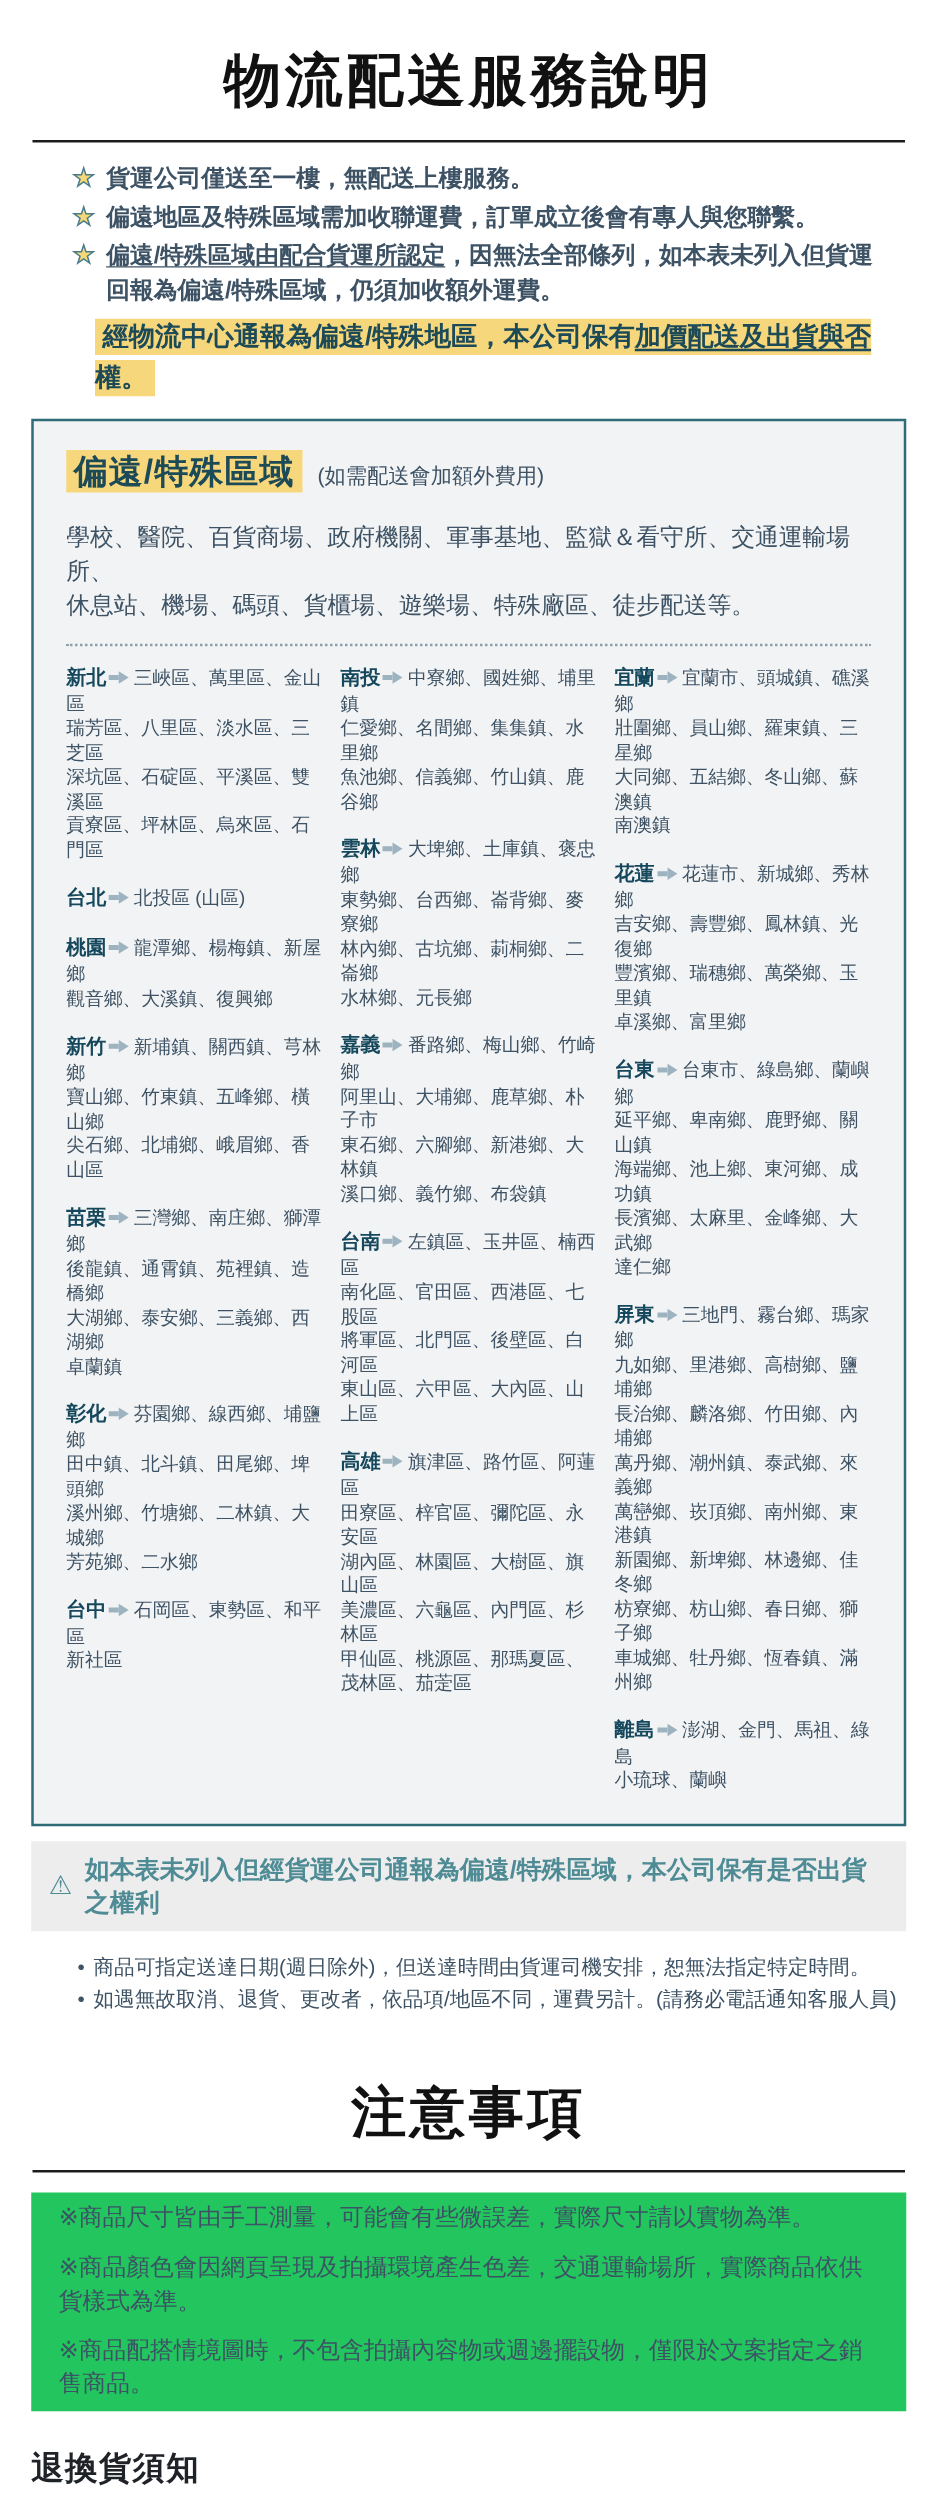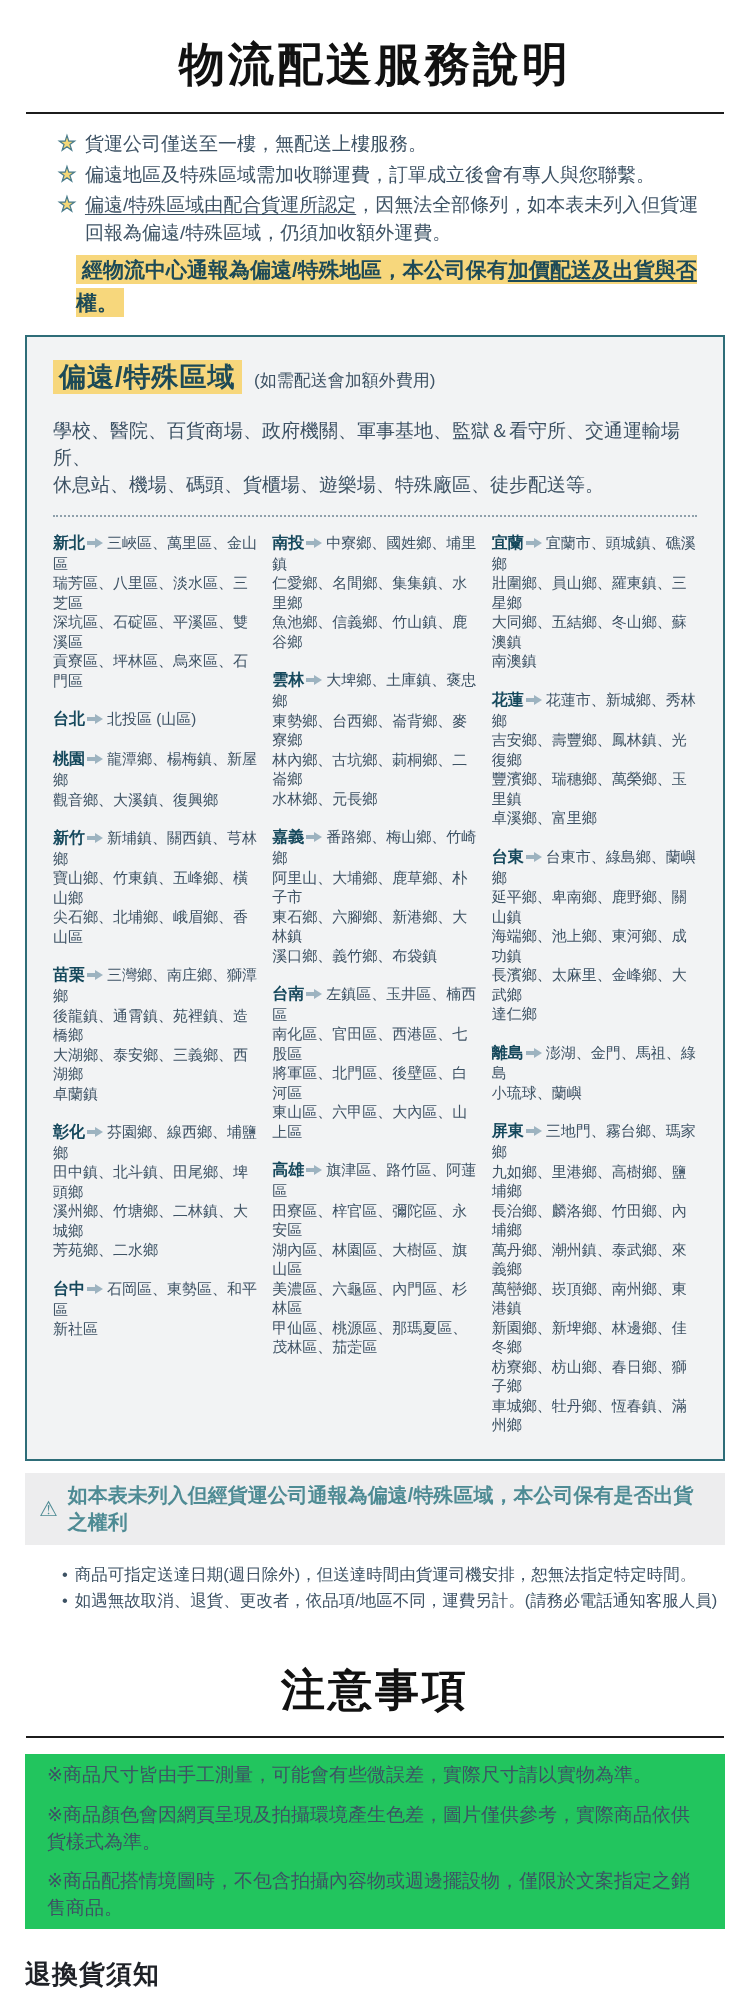--- a/index.html
+++ b/index.html
@@ -18,21 +18,21 @@
   }
   .serif-title.small { font-size:44px; padding-top:48px; }
   .title-rule { border-top:2px solid #1c1c1c; margin:16px 26px 0; }
   
   .star-list { margin:16px 30px 0 58px; font-size:19px; line-height:1.45; }
   .star-item { display:flex; gap:9px; margin-bottom:3px; }
   .star-icon {
     flex:0 0 auto; color:#f5d878; font-size:20px; line-height:1.35;
     -webkit-text-stroke:1.2px #4a7c8c;
   }
-  .rich { white-space:pre-line; }
+  .rich { white-space:pre-line;font-weight:bold; }
   .seg-u { text-decoration:underline; text-underline-offset:3px; }
   
   .highlight-wrap { margin:8px 26px 0 58px;padding-left:18px; }
   .highlight-notice {
     display:inline; background:#f7d77c; color:#1d4a57;
     font-weight:bold; font-size:21px; line-height:1.55; padding:3px 6px;
   }
   
   .region-box {
     margin:16px 25px 0; border:2px solid #2e6d78; background:#f2f3f4;
@@ -170,30 +170,30 @@
 南澳鎮</span></p>
         <p class="group"><span class="glabel">花蓮</span><span class="arrow-icon"></span><span class="gtext">花蓮市、新城鄉、秀林鄉
 吉安鄉、壽豐鄉、鳳林鎮、光復鄉
 豐濱鄉、瑞穗鄉、萬榮鄉、玉里鎮
 卓溪鄉、富里鄉</span></p>
         <p class="group"><span class="glabel">台東</span><span class="arrow-icon"></span><span class="gtext">台東市、綠島鄉、蘭嶼鄉
 延平鄉、卑南鄉、鹿野鄉、關山鎮
 海端鄉、池上鄉、東河鄉、成功鎮
 長濱鄉、太麻里、金峰鄉、大武鄉
 達仁鄉</span></p>
-        <p class="group"><span class="glabel">離島</span><span class="arrow-icon"></span><span class="gtext">澎湖、金門、馬祖、綠島
-小琉球、蘭嶼</span></p>
         <p class="group"><span class="glabel">屏東</span><span class="arrow-icon"></span><span class="gtext">三地門、霧台鄉、瑪家鄉
 九如鄉、里港鄉、高樹鄉、鹽埔鄉
 長治鄉、麟洛鄉、竹田鄉、內埔鄉
 萬丹鄉、潮州鎮、泰武鄉、來義鄉
 萬巒鄉、崁頂鄉、南州鄉、東港鎮
 新園鄉、新埤鄉、林邊鄉、佳冬鄉
 枋寮鄉、枋山鄉、春日鄉、獅子鄉
 車城鄉、牡丹鄉、恆春鎮、滿州鄉</span></p>
+        <p class="group"><span class="glabel">離島</span><span class="arrow-icon"></span><span class="gtext">澎湖、金門、馬祖、綠島
+小琉球、蘭嶼</span></p>
       </div>
     </div>
   </div>
 
   <div class="warning-band">
     <span class="warning-triangle-icon">⚠</span>
     <span>如本表未列入但經貨運公司通報為偏遠/特殊區域，本公司保有是否出貨之權利</span>
   </div>
 
   <div class="dot-notes">
@@ -205,19 +205,19 @@
       <span class="bullet-dot">•</span>
       <span>如遇無故取消、退貨、更改者，依品項/地區不同，運費另計。(請務必電話通知客服人員)</span>
     </div>
   </div>
 
   <h1 class="serif-title small">注意事項</h1>
   <div class="title-rule"></div>
 
   <div class="notice-box">
     <p class="notice-item">※商品尺寸皆由手工測量，可能會有些微誤差，實際尺寸請以實物為準。</p>
-    <p class="notice-item">※商品顏色會因網頁呈現及拍攝環境產生色差，圖片僅供參考，實際商品依供貨樣式為準。</p>
+    <p class="notice-item">※商品顏色會因網頁呈現及拍攝環境產生色差，交通運輸場所，實際商品依供貨樣式為準。</p>
     <p class="notice-item">※商品配搭情境圖時，不包含拍攝內容物或週邊擺設物，僅限於文案指定之銷售商品。</p>
   </div>
 
   <h2 class="section-heading">退換貨須知</h2>
 
 </div>
 
 </body></html>

